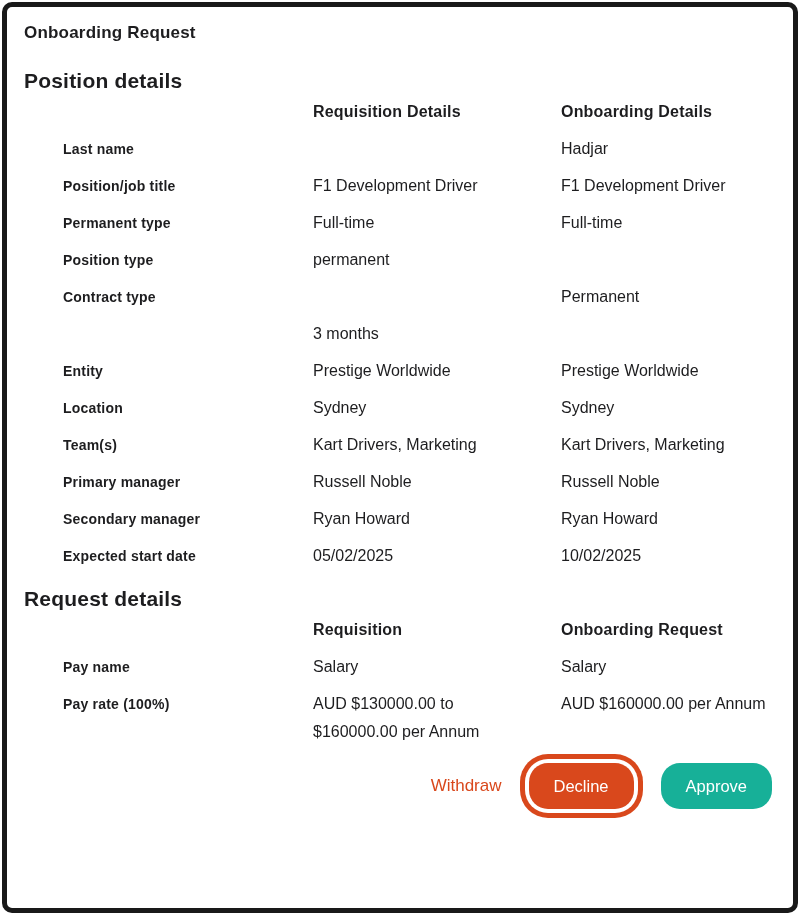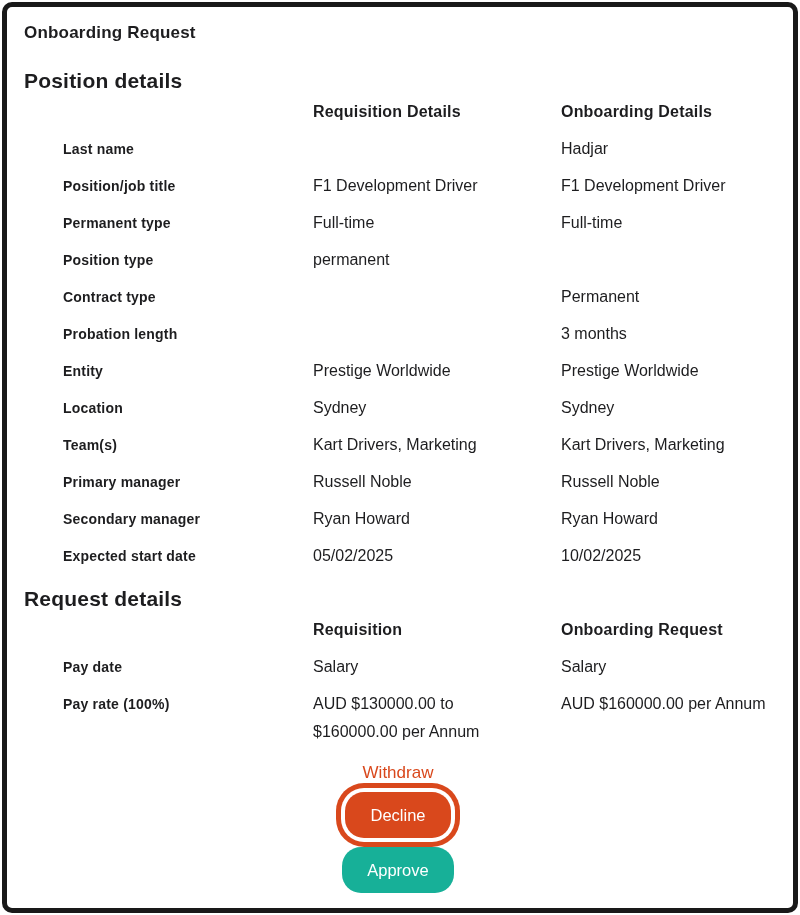--- a/index.html
+++ b/index.html
@@ -55,24 +55,23 @@
   }
   .cell.col-header {
     font-size: 16px;
     font-weight: 700;
     letter-spacing: 0.2px;
   }
   .footer {
     display: flex;
     justify-content: flex-end;
     align-items: center;
-    gap: 9px;
+    gap: 18px;
     margin-top: 4px;
     padding: 9px 0 12px 0;
-    flex-direction: column;
   }
   .link-button {
     background: none;
     border: none;
     font-family: "Liberation Sans", sans-serif;
     font-size: 17px;
     color: #d9481c;
     cursor: pointer;
   }
   .pill-button {
@@ -129,21 +128,20 @@
           <div class="cell label">Position type</div>
           <div class="cell value">permanent</div>
           <div class="cell value"></div>
         </div>
         <div class="row">
           <div class="cell label">Contract type</div>
           <div class="cell value"></div>
           <div class="cell value">Permanent</div>
         </div>
         <div class="row">
-          <div class="cell label">Probation length</div>
           <div class="cell value"></div>
           <div class="cell value">3 months</div>
         </div>
         <div class="row">
           <div class="cell label">Entity</div>
           <div class="cell value">Prestige Worldwide</div>
           <div class="cell value">Prestige Worldwide</div>
         </div>
         <div class="row">
           <div class="cell label">Location</div>
@@ -176,21 +174,21 @@
   <div class="section-heading budget">Request details</div>
 
   <div class="grid-table">
     <div class="row header-row">
       <div class="cell"></div>
       <div class="cell col-header">Requisition</div>
       <div class="cell col-header">Onboarding Request</div>
     </div>
     <div id="budget-rows">
         <div class="row">
-          <div class="cell label">Pay date</div>
+          <div class="cell label">Pay name</div>
           <div class="cell value">Salary</div>
           <div class="cell value">Salary</div>
         </div>
         <div class="row">
           <div class="cell label">Pay rate (100%)</div>
           <div class="cell value">AUD $130000.00 to $160000.00 per Annum</div>
           <div class="cell value">AUD $160000.00 per Annum</div>
         </div>
       </div>
   </div>

